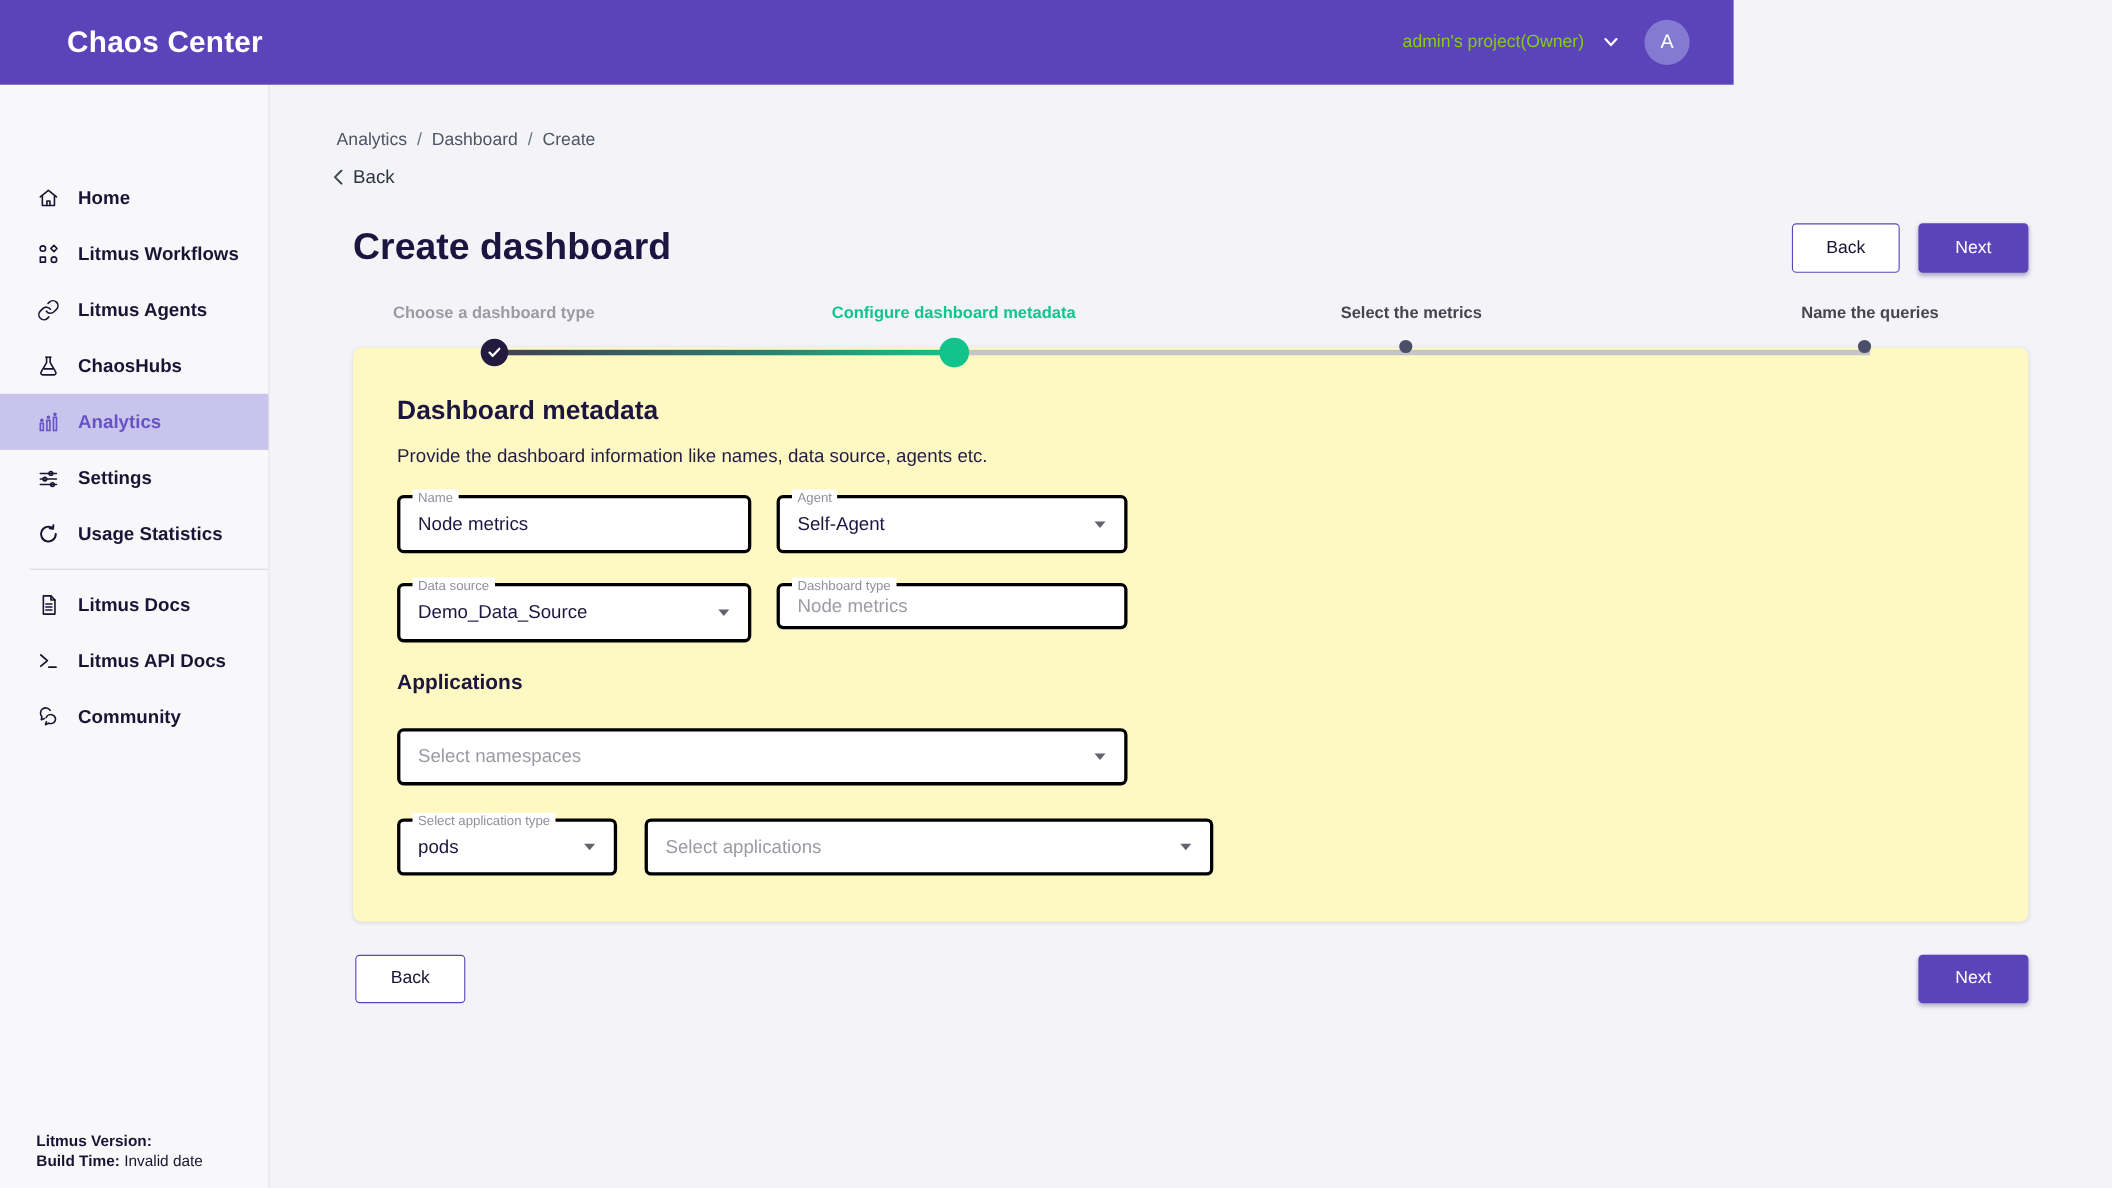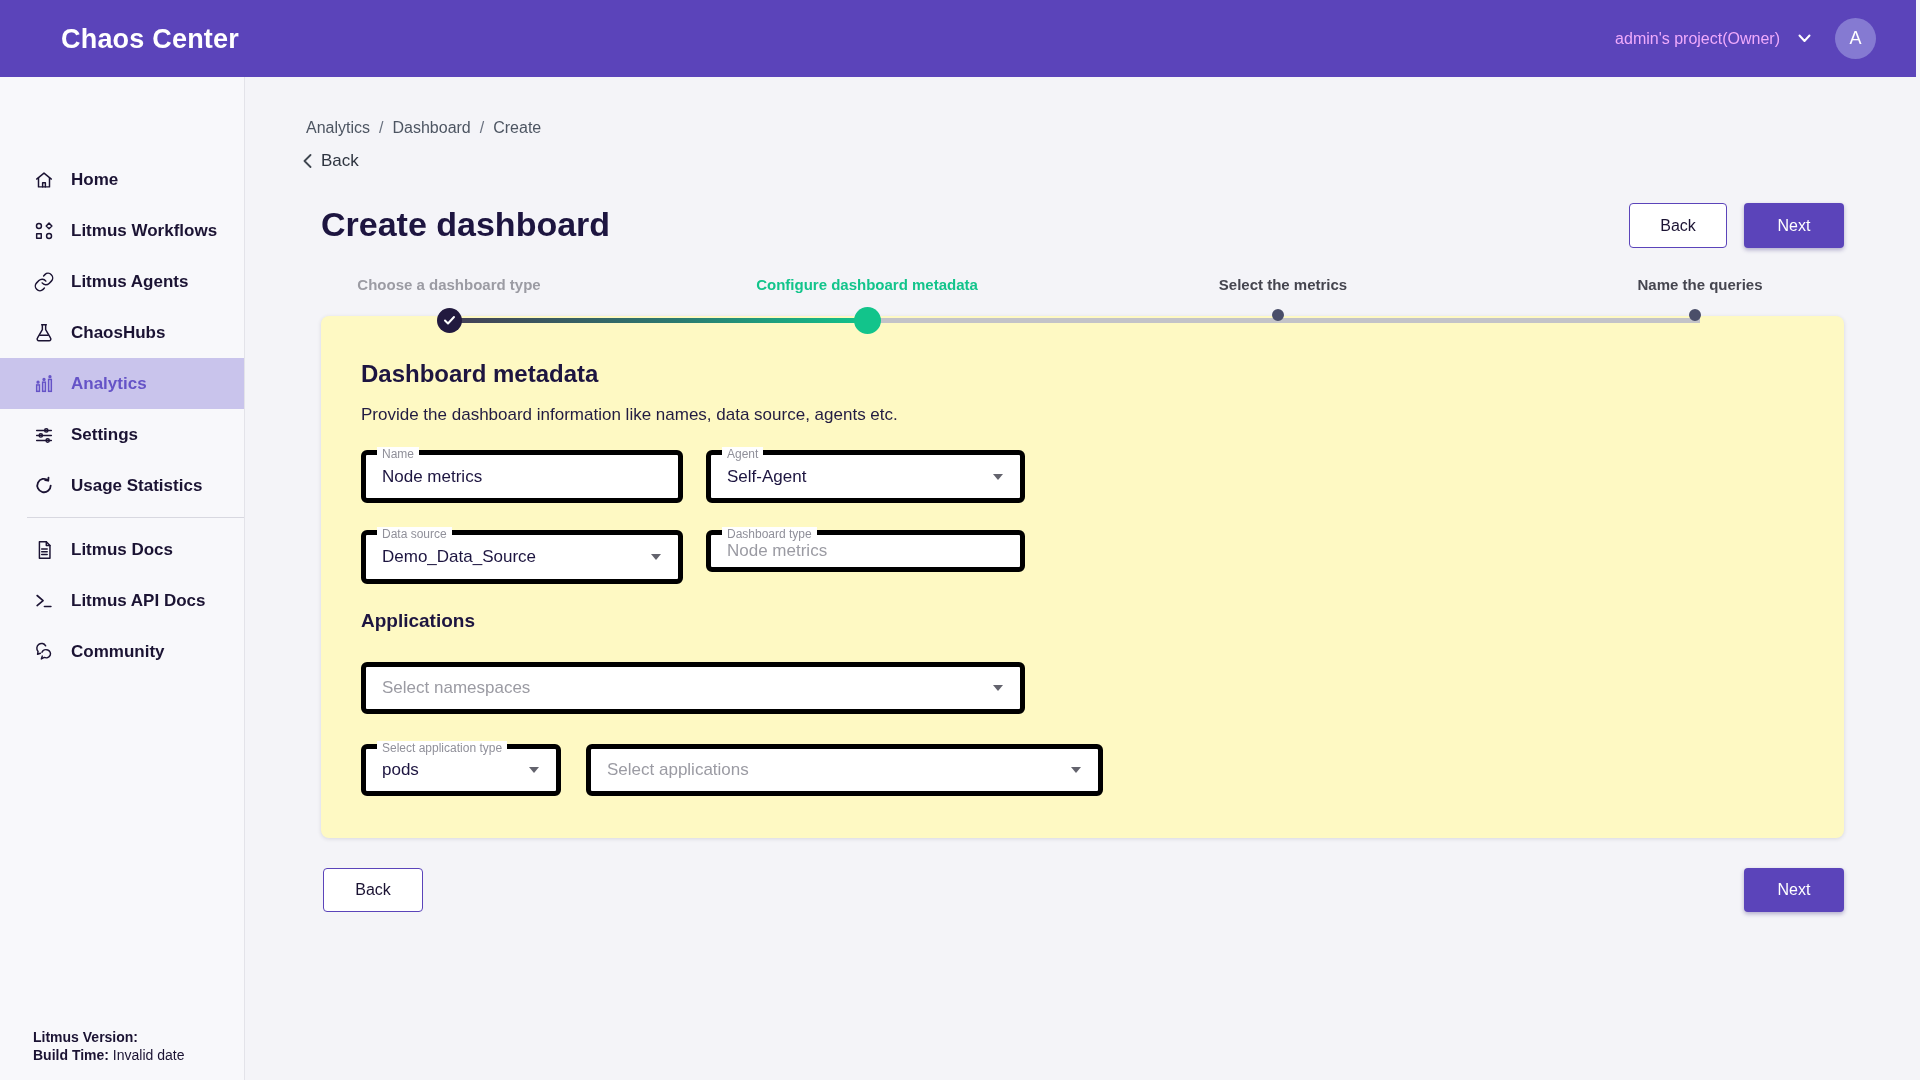--- a/index.html
+++ b/index.html
@@ -1,25 +1,25 @@
 <!DOCTYPE html>
 <html><head>
 <meta charset="utf-8">
 <style>
   * { margin:0; padding:0; box-sizing:border-box; }
   html,body { width:1920px; height:1080px; overflow:hidden; }
   body { font-family:"Liberation Sans", sans-serif; background:#f4f4f8; color:#221c42; position:relative; }
 
   
-  .topbar { position:absolute; top:0; left:0; width:1916px; height:77px; background:#5b44ba; z-index:30;
+  .topbar { position:absolute; top:0; left:0; width:1576px; height:77px; background:#5b44ba; z-index:30;
             display:flex; align-items:center; }
   .brand { position:absolute; left:61px; top:50%; transform:translateY(-50%);
            color:#ffffff; font-size:27px; font-weight:700; letter-spacing:.2px; }
   .topbar-right { position:absolute; right:40px; top:0; height:77px; display:flex; align-items:center; gap:24px; }
-  .project-switcher { display:flex; align-items:center; gap:18px; color:#f0abfc; font-size:16px; cursor:pointer; }
+  .project-switcher { display:flex; align-items:center; gap:18px; color:#84cc16; font-size:16px; cursor:pointer; }
   .chev-down { width:13px; height:9px; display:block; }
   .avatar { width:41px; height:41px; border-radius:50%; background:#857ad2; color:#ffffff;
             display:flex; align-items:center; justify-content:center; font-size:18px; cursor:pointer; }
 
   
   .sidebar { position:absolute; top:77px; left:0; width:245px; height:1003px; background:#f8f8fb;
              border-right:1px solid #e3e3e9; z-index:20; }
   .nav { padding-top:77px; }
   .nav-item { height:51px; display:flex; align-items:center; padding-left:33px; cursor:pointer;text-align:center; }
   .nav-item .ic { width:22px; height:22px; flex:0 0 22px; margin-right:16px; display:flex; align-items:center; justify-content:center; }
@@ -72,21 +72,21 @@
   .dot-up-3 { left:1027px; top:232px; }
   .dot-up-4 { left:1444px; top:232px; }
 
   
   .card { position:absolute; left:76px; top:239px; width:1523px; height:522px; background:#fef9c3;
           border-radius:8px; box-shadow:0 1px 4px rgba(20,20,40,.12); z-index:2;padding-left:12px; }
   .card h2 { position:absolute; left:40px; top:44px; font-size:24px; font-weight:700; color:#1d1540; }
   .card .desc { position:absolute; left:40px; top:89px; font-size:17px; color:#221c42; }
   .sec-heading { position:absolute; left:40px; top:294px; font-size:19px; font-weight:700; color:#1d1540; }
 
-  .field { position:absolute; border:5px solid #000000; border-radius:6px; background:#ffffff; }
+  .field { position:absolute; border:3px solid #000000; border-radius:6px; background:#ffffff; }
   .field .notch { position:absolute; top:-8px; left:11px; background:#ffffff; padding:0 5px;
                   font-size:12px; color:#90909a; }
   .field .val { position:absolute; left:16px; top:0; height:100%; display:flex; align-items:center;
                 font-size:17px; color:#1d1540; }
   .field .ph  { color:#9b9ba3; }
   .field .caret { position:absolute; right:17px; top:50%; margin-top:-3px; width:0; height:0;
                   border-left:5px solid transparent; border-right:5px solid transparent;
                   border-top:6px solid #63636d; }
   .field input { position:absolute; inset:0; border:none; outline:none; background:transparent;
                  padding:0 16px; font-family:"Liberation Sans",sans-serif; font-size:17px; color:#1d1540; }

